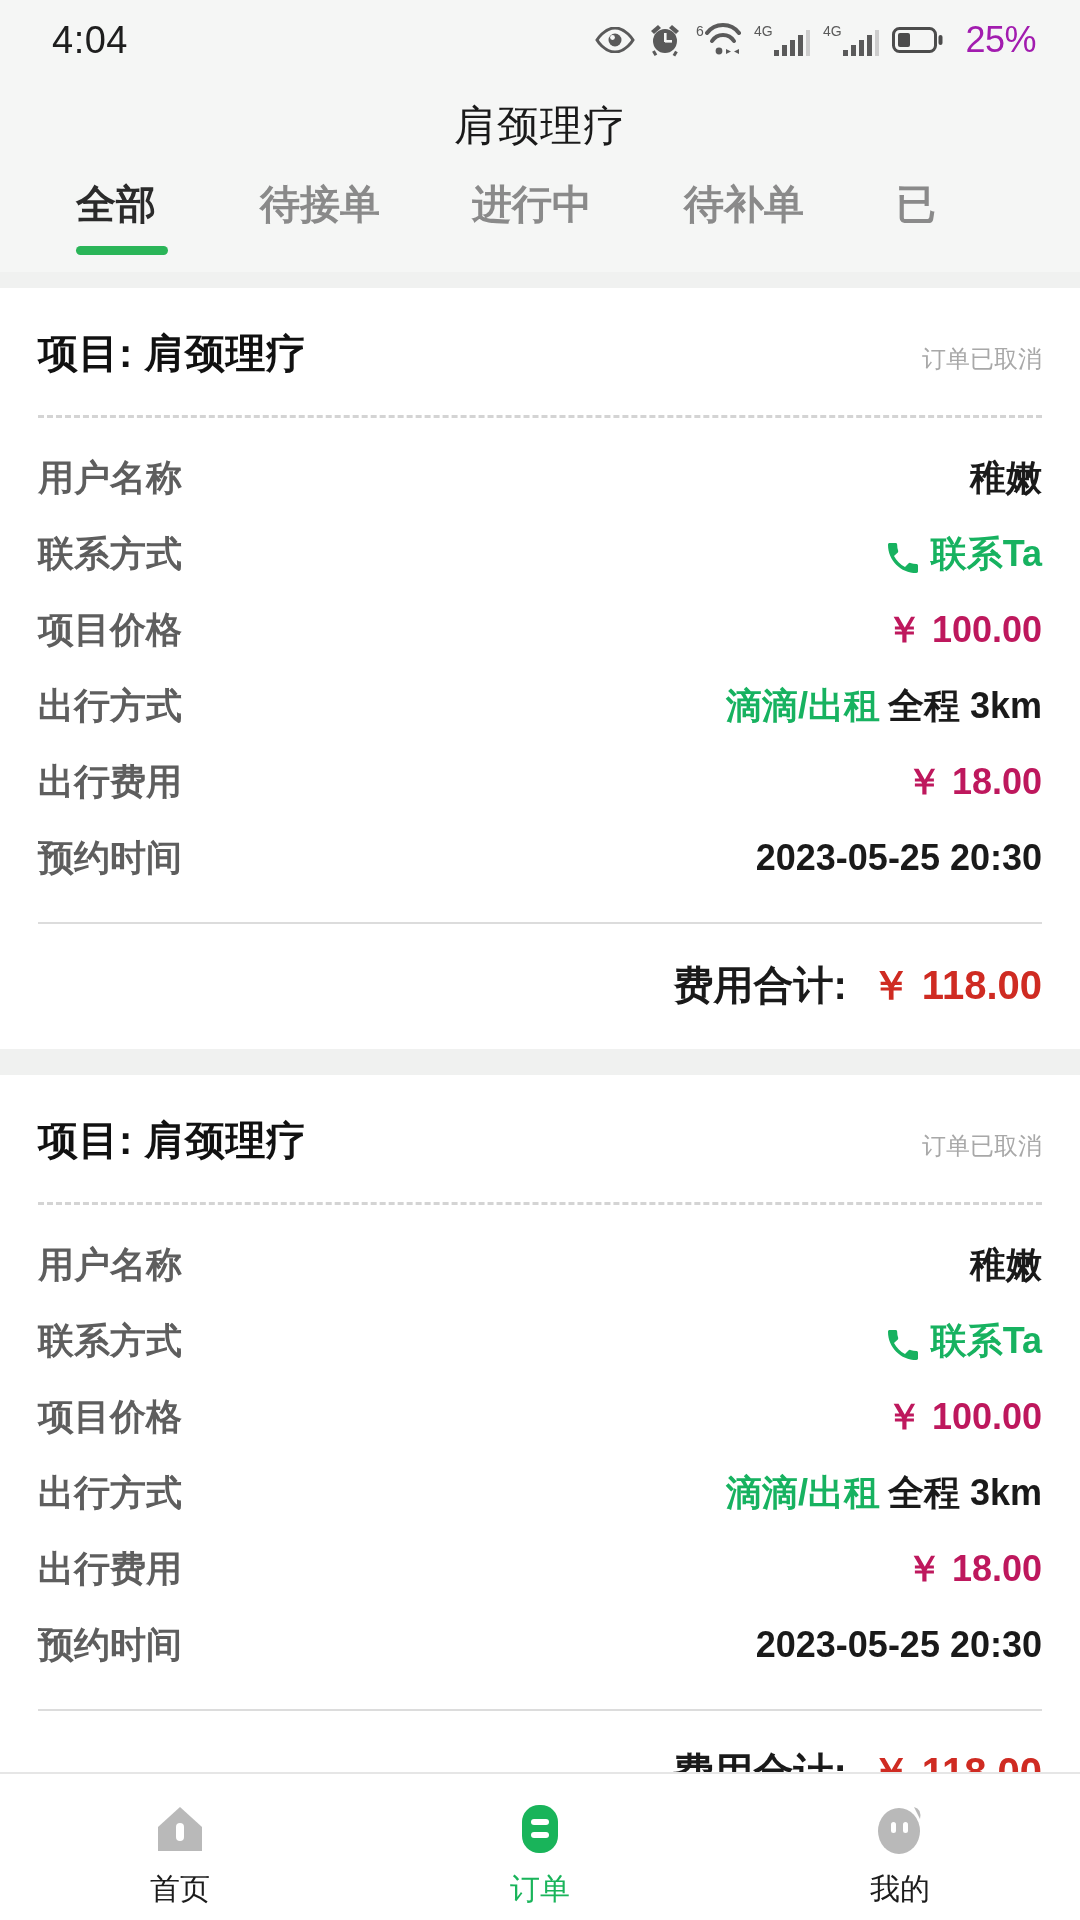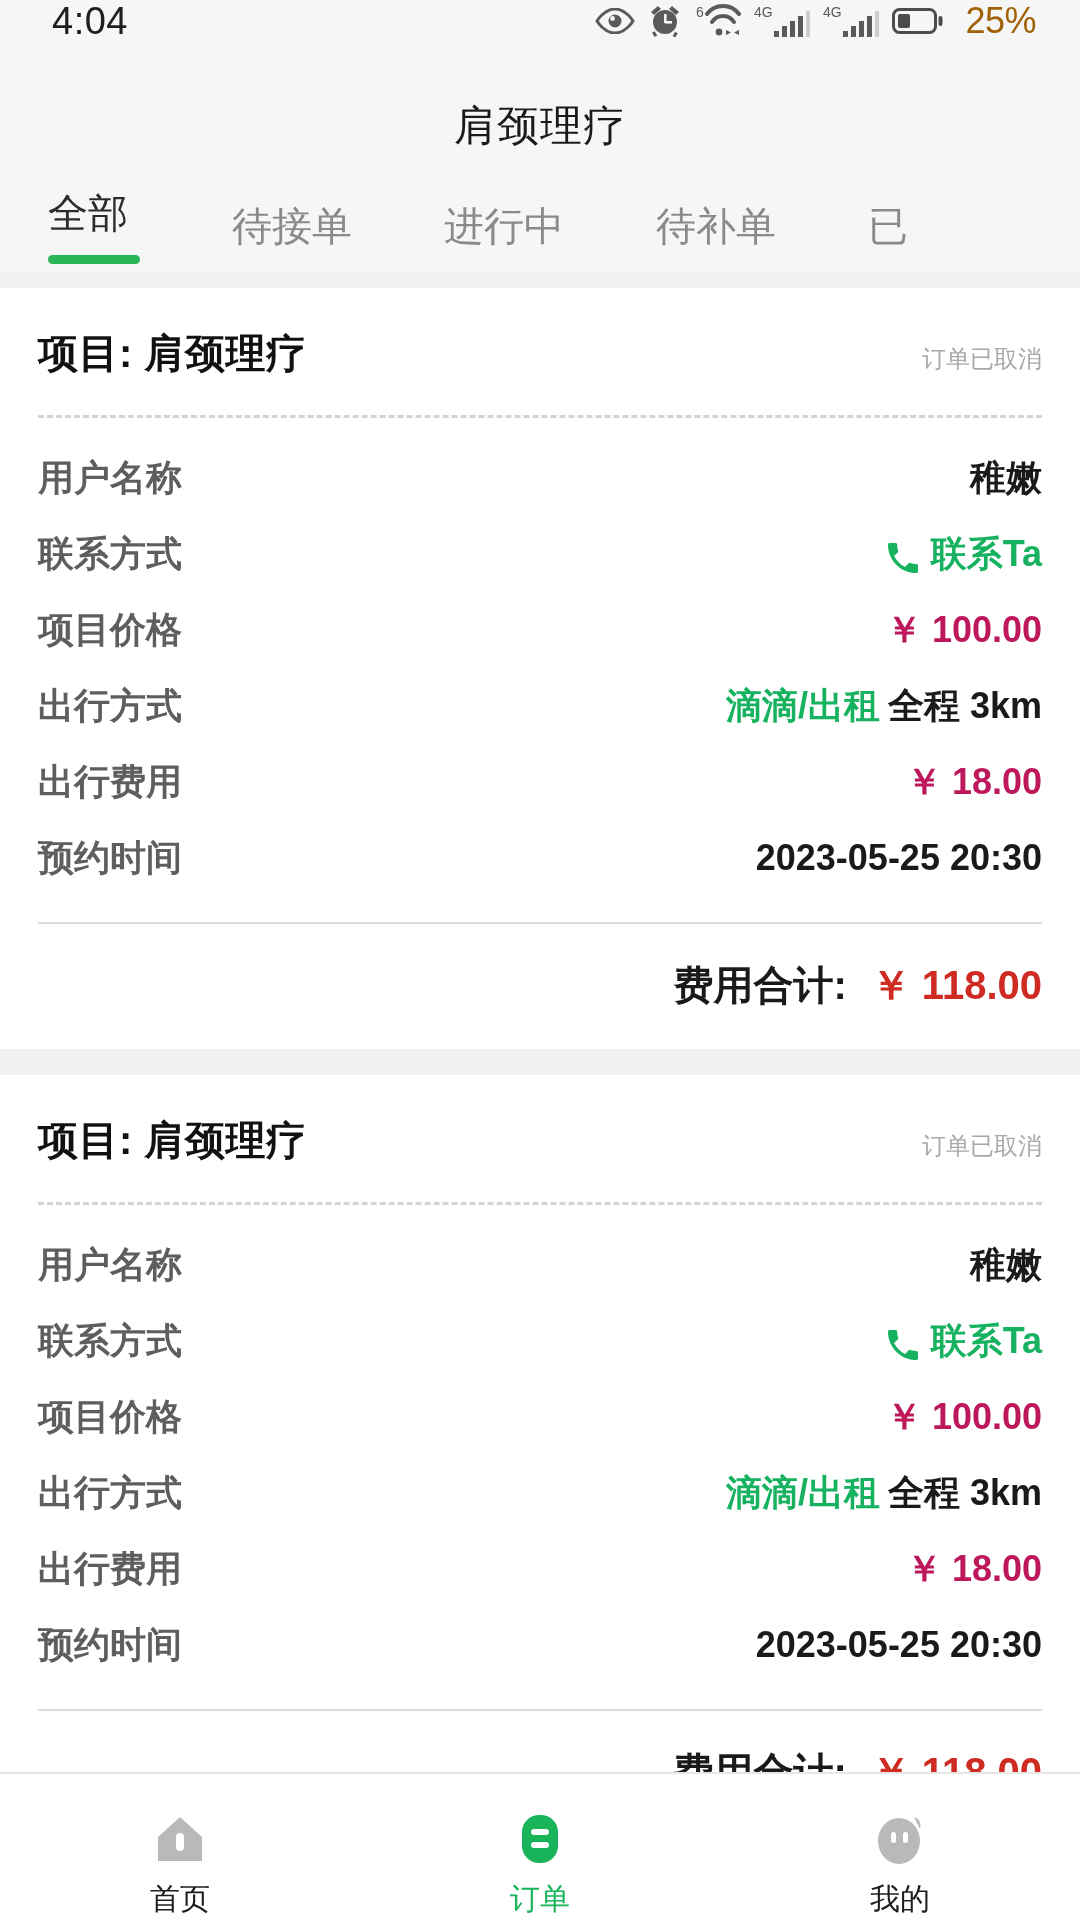--- a/index.html
+++ b/index.html
@@ -7,38 +7,38 @@
     width:1080px; height:1920px;
     font-family:"Liberation Sans","DejaVu Sans",sans-serif;
     background:#ffffff;
     overflow:hidden;
   }
   #phone { position:relative; width:1080px; height:1920px; background:#fff; display:flex; flex-direction:column; }
 
   
   .statusbar {
     height:80px; background:#f5f6f5;
-    display:flex; align-items:flex-start; justify-content:space-between;
+    display:flex; align-items:center; justify-content:space-between;
     padding:0 44px 0 52px; flex:0 0 80px;
   }
   .sb-time { font-size:38px; color:#1e1e1e; letter-spacing:0.5px; }
   .sb-icons { display:flex; align-items:center; gap:13px; }
   .sb-icons svg { display:block; }
-  .sb-batt-pct { font-size:36px; color:#a16207; margin-left:8px; letter-spacing:-0.5px; }
+  .sb-batt-pct { font-size:36px; color:#a21caf; margin-left:8px; letter-spacing:-0.5px; }
 
   
   .header {
     height:92px; background:#f5f6f5; flex:0 0 92px;
     display:flex; align-items:center; justify-content:center;
   }
   .header-title { font-size:42px; color:#1a1a1a; letter-spacing:1px; }
 
   
   .tabs-wrap { background:#f5f6f5; flex:0 0 100px; position:relative; overflow:hidden; }
-  .tabs { display:flex; align-items:center; height:100%; padding-left:48px; white-space:nowrap; }
+  .tabs { display:flex; align-items:flex-start; height:100%; padding-left:76px; white-space:nowrap;font-weight:bold; }
   .tab { position:relative; flex:0 0 auto; margin-right:92px; padding-top:8px; }
   .tab-label { font-size:40px; color:#8a8a8a; display:block; line-height:1.2; }
   .tab.active .tab-label { color:#2b2b2b; }
   .tab-ind {
     display:none; width:92px; height:9px; border-radius:5px;
     background:#2ab558; margin:18px auto 0;
   }
   .tab.active .tab-ind { display:block; }
 
   .tabs-divider { flex:0 0 16px; background:#f0f1f0; }
@@ -78,21 +78,21 @@
     display:flex; justify-content:flex-end; align-items:baseline;
     padding:34px 0 36px;
     gap:24px;
   }
   .total-label { font-size:40px; font-weight:bold; color:#1a1a1a; }
   .total-value { font-size:40px; font-weight:bold; color:#cf2b22; }
 
   
   .botnav {
     flex:0 0 148px; background:#ffffff; border-top:2px solid #e6e6e6;
-    display:flex; align-items:flex-end; padding-top:14px;
+    display:flex; align-items:center; padding-top:14px;
   }
   .nav-item { flex:1 1 0; display:flex; flex-direction:column; align-items:center; gap:10px; }
   .nav-ico { width:60px; height:60px; display:flex; align-items:center; justify-content:center; }
   .nav-label { font-size:30px; color:#1c1c1c; }
   .nav-item.active .nav-label { color:#19b45a; }
 </style>
 </head>
 <body>
 
 <div id="phone">

